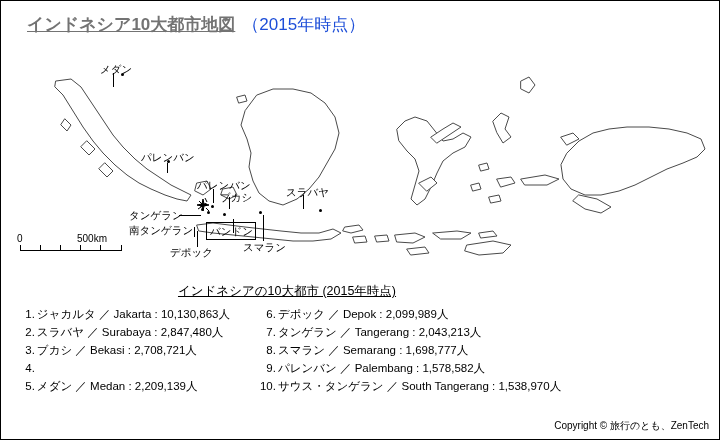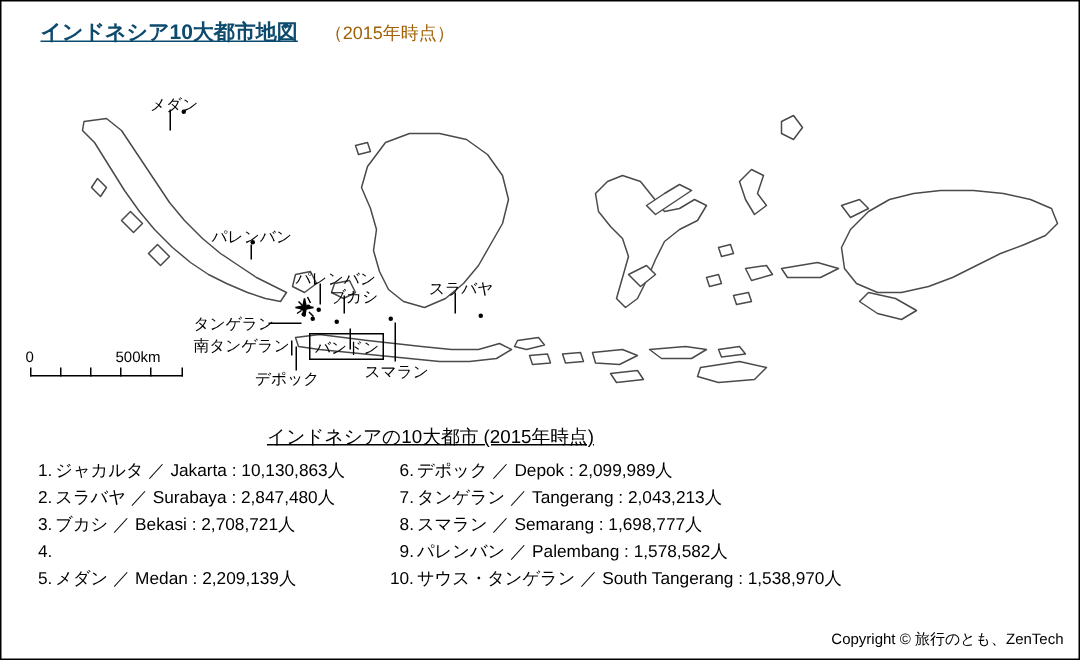--- a/index.html
+++ b/index.html
@@ -20,30 +20,30 @@
     overflow: hidden;
   }
   
   #title-block {
     position: absolute;
     left: 26px;
     top: 12px;
     white-space: nowrap;
   }
   #title-main {
-    font-size: 14px;
+    font-size: 17px;
     font-weight: bold;
-    color: #0c4a6e;
+    color: #737373;
     text-decoration: underline;
     letter-spacing: 0px;
   }
   #title-sub {
-    font-size: 12px;
-    color: #a16207;
-    margin-left: 18px;
+    font-size: 17px;
+    color: #1d4ed8;
+    margin-left: 7px;
   }
   
   #map-area {
     position: absolute;
     left: 0px;
     top: 36px;
     width: 720px;
     height: 240px;
   }
   #map-svg {

